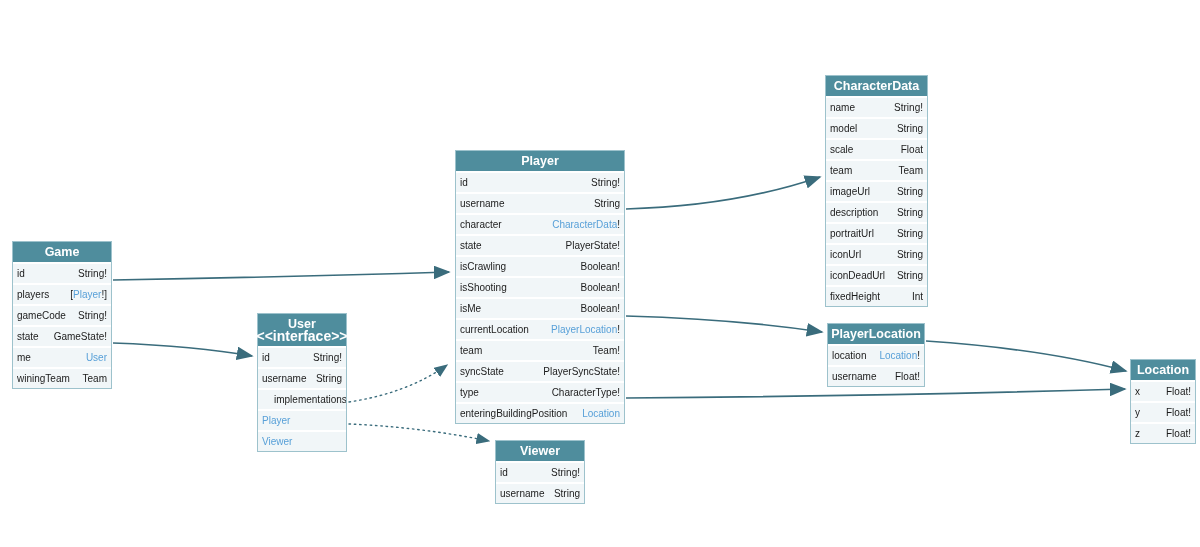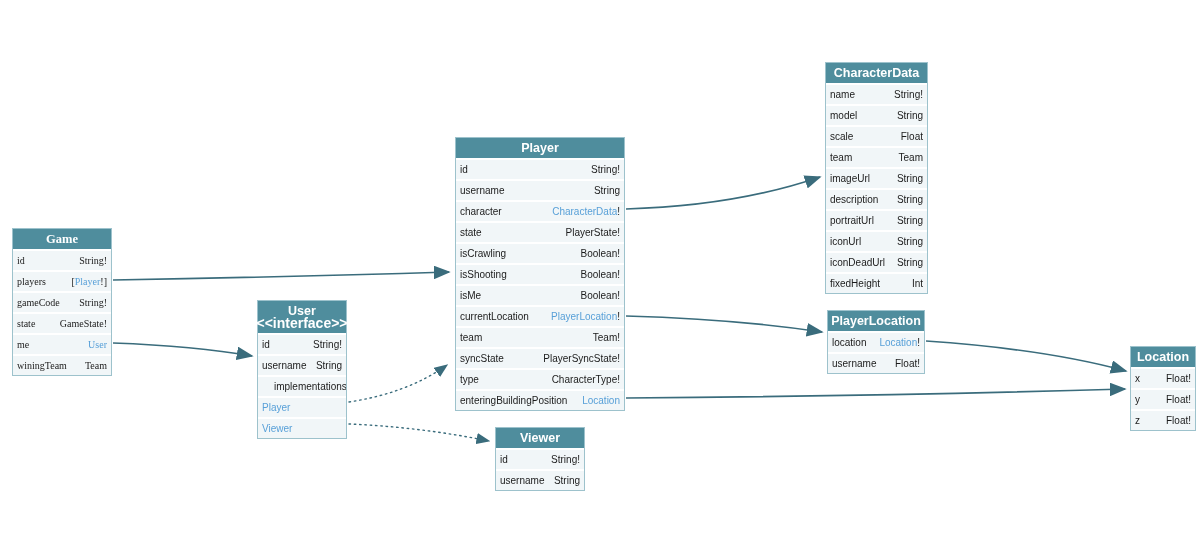--- a/index.html
+++ b/index.html
@@ -12,20 +12,21 @@
     background:var(--canvas-bg);
     font-family:"Liberation Sans",sans-serif;
   }
   #edges{position:absolute;left:0;top:0;pointer-events:none;}
   #edges path{fill:none;stroke:var(--edge);}
   #edges path.solid{stroke-width:1.7;}
   #edges path.dotted{stroke-width:1.4;stroke-dasharray:1.5 3.8;stroke-linecap:round;}
   .type-table{
     position:absolute;box-sizing:border-box;border:1px solid var(--table-border);
     background:#ffffff;
+    margin-top:13px;
   }
   .tbl-header{
     background:var(--header-bg);color:var(--header-text);
     display:flex;flex-direction:column;align-items:center;justify-content:center;
     font-weight:bold;font-size:12.5px;line-height:13px;cursor:pointer;
   }
   .tbl-sub{font-size:14px;line-height:11px;font-weight:bold;}
   .row{
     display:flex;justify-content:space-between;align-items:center;
     background:var(--row-bg);border-top:2px solid #ffffff;
@@ -51,21 +52,21 @@
   <path d="M113,280 Q290,277 449,272" class="solid" marker-end="url(#arrowhead)"></path>
       <path d="M113,343 Q195,346 252,356" class="solid" marker-end="url(#arrowhead)"></path>
       <path d="M626,209 Q735,206 820,177" class="solid" marker-end="url(#arrowhead)"></path>
       <path d="M626,316 Q735,319 822,332" class="solid" marker-end="url(#arrowhead)"></path>
       <path d="M626,398 Q890,396 1125,389" class="solid" marker-end="url(#arrowhead)"></path>
       <path d="M926,341 Q1045,349 1126,371" class="solid" marker-end="url(#arrowhead)"></path>
       <path d="M349,402 Q408,393 447,365" class="dotted" marker-end="url(#arrowhead)"></path>
       <path d="M349,424 Q420,427 489,441" class="dotted" marker-end="url(#arrowhead)"></path>
     </svg>
 
-<div class="type-table" style="left: 12px; top: 228px; width: 100px; font-family: Liberation Serif, serif;">
+<div class="type-table" style="left: 12px; top: 228px; width: 100px;">
       <div class="tbl-header" style="height: 20px;">
         <div class="tbl-title">Game</div>
       </div>
       <div class="row">
         <span class="f">id</span>
         <span class="t"><span>String!</span></span>
       </div>
       <div class="row">
         <span class="f">players</span>
         <span class="t"><span>[</span><span class="lk">Player</span><span>!]</span></span>

